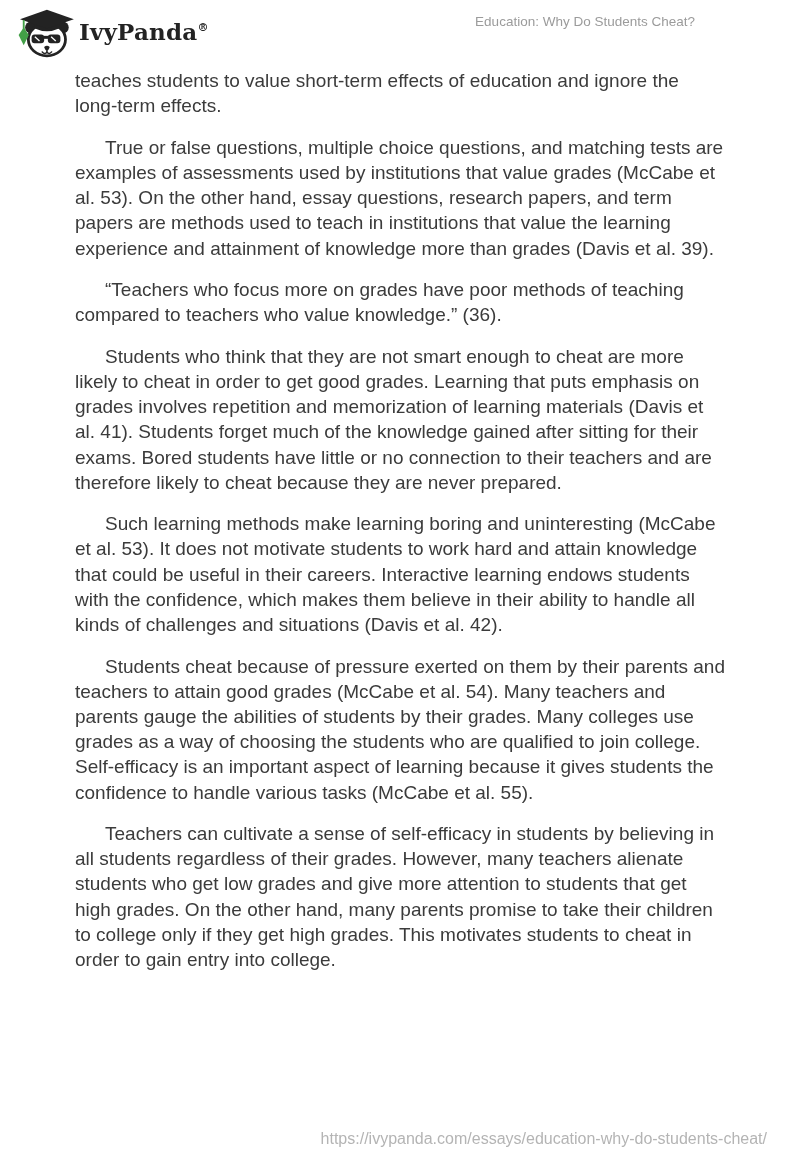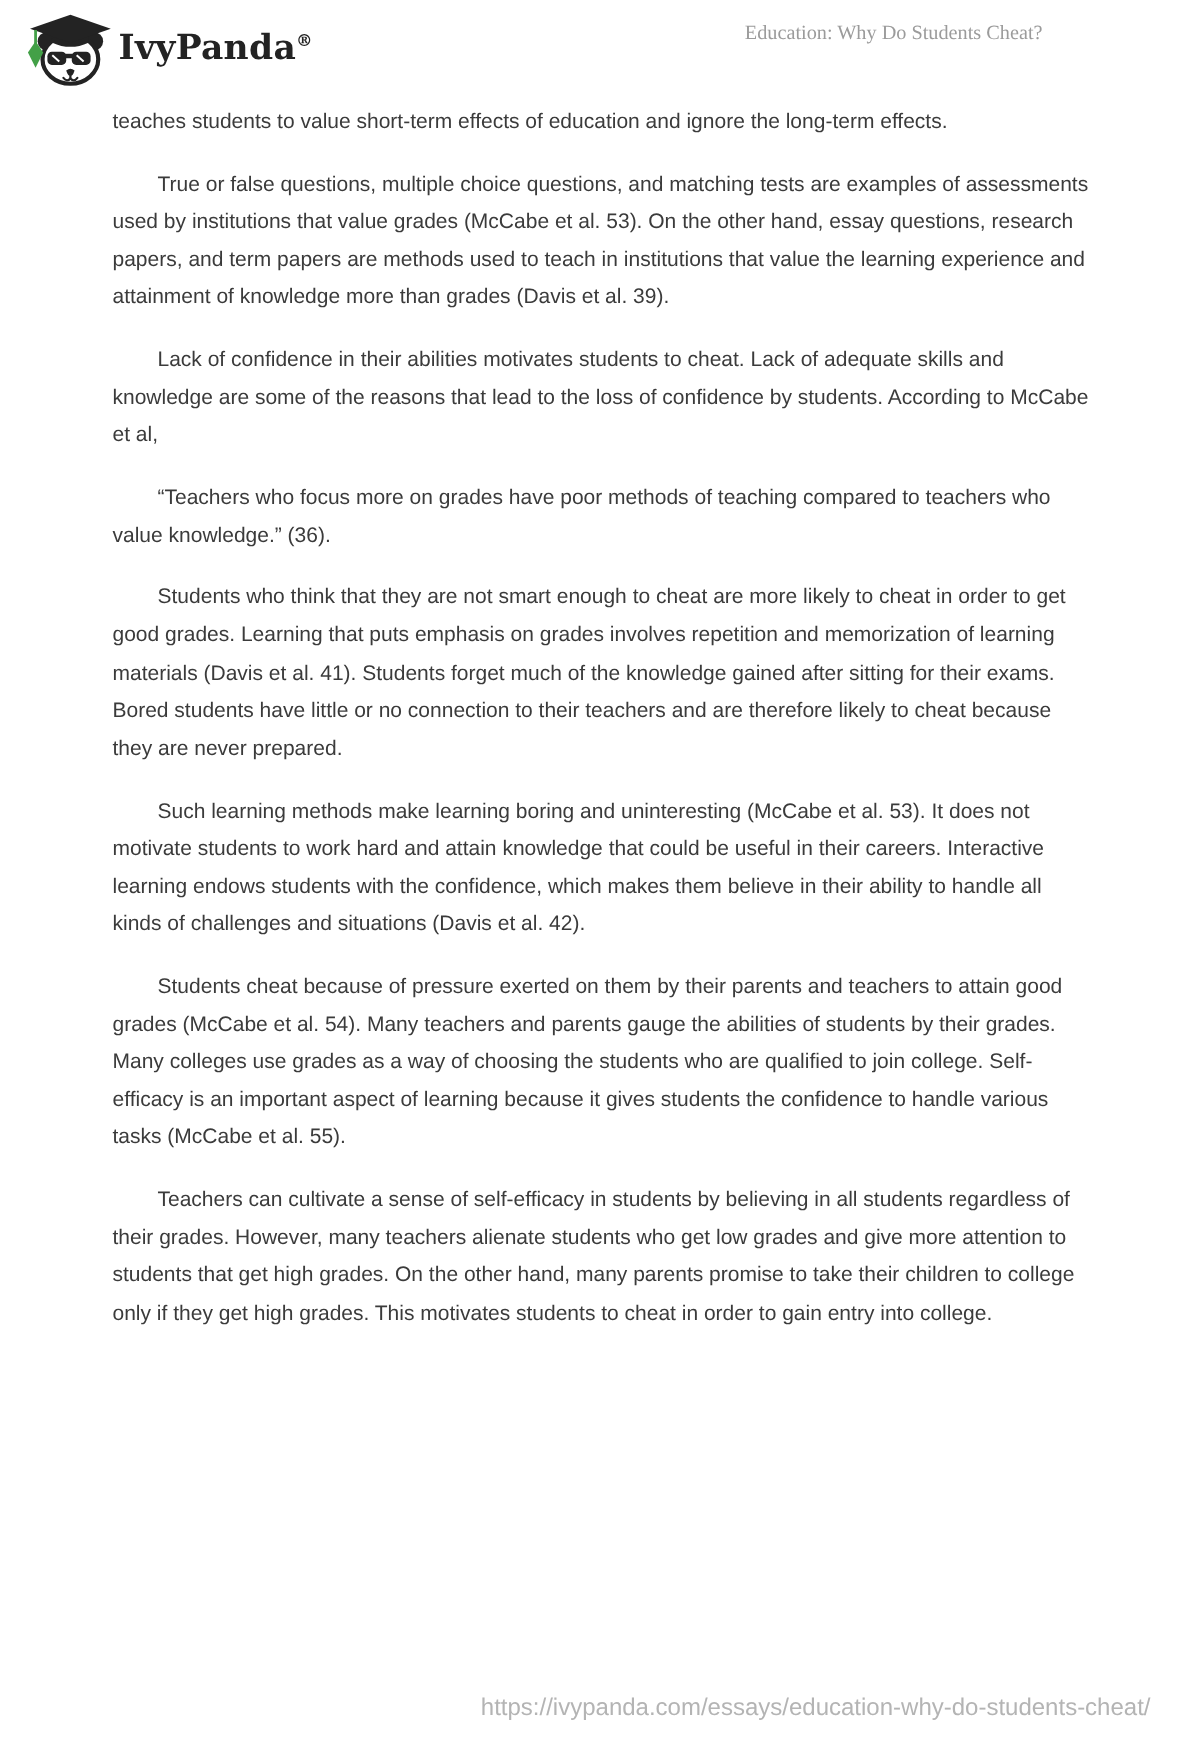--- a/index.html
+++ b/index.html
@@ -34,27 +34,26 @@
     font-size:11px;
     font-weight:700;
     vertical-align:super;
     line-height:0;
   }
   .running-head{
     position:absolute;right:33px;top:14px;
     font-size:13.5px;line-height:15px;
     color:var(--muted-gray,#9b9b9b);
     white-space:nowrap;
-    font-family:Liberation Serif, serif;
   }
   
   .essay{
     position:absolute;left:75px;top:68px;width:651px;
     color:var(--body-text,#3b3b3b);
-    font-size:14px;line-height:25.2px;
+    font-size:19px;line-height:25.2px;
   }
   .essay p{margin:0 0 16.3px 0;text-indent:30px;}
   .essay p.no-indent{text-indent:0;}
   
   .footer-url{
     position:absolute;right:33px;top:1131px;
     font-size:16px;line-height:15px;
     color:var(--footer-gray,#b4b4b4);
     text-decoration:none;
     white-space:nowrap;
@@ -92,21 +91,20 @@
     </svg>
 
     <div class="brand"><span>IvyPanda</span><sup>®</sup></div>
 
     <div class="running-head">Education: Why Do Students Cheat?</div>
   </header>
 
   <main class="essay">
     <p class="no-indent">teaches students to value short-term effects of education and ignore the long-term effects.</p>
     <p>True or false questions, multiple choice questions, and matching tests are examples of assessments used by institutions that value grades (McCabe et al. 53). On the other hand, essay questions, research papers, and term papers are methods used to teach in institutions that value the learning experience and attainment of knowledge more than grades (Davis et al. 39).</p>
-    <p>Lack of confidence in their abilities motivates students to cheat. Lack of adequate skills and knowledge are some of the reasons that lead to the loss of confidence by students. According to McCabe et al,</p>
     <p>“Teachers who focus more on grades have poor methods of teaching compared to teachers who value knowledge.” (36).</p>
     <p>Students who think that they are not smart enough to cheat are more likely to cheat in order to get good grades. Learning that puts emphasis on grades involves repetition and memorization of learning materials (Davis et al. 41). Students forget much of the knowledge gained after sitting for their exams. Bored students have little or no connection to their teachers and are therefore likely to cheat because they are never prepared.</p>
     <p>Such learning methods make learning boring and uninteresting (McCabe et al. 53). It does not motivate students to work hard and attain knowledge that could be useful in their careers. Interactive learning endows students with the confidence, which makes them believe in their ability to handle all kinds of challenges and situations (Davis et al. 42).</p>
     <p>Students cheat because of pressure exerted on them by their parents and teachers to attain good grades (McCabe et al. 54). Many teachers and parents gauge the abilities of students by their grades. Many colleges use grades as a way of choosing the students who are qualified to join college. Self-efficacy is an important aspect of learning because it gives students the confidence to handle various tasks (McCabe et al. 55).</p>
     <p>Teachers can cultivate a sense of self-efficacy in students by believing in all students regardless of their grades. However, many teachers alienate students who get low grades and give more attention to students that get high grades. On the other hand, many parents promise to take their children to college only if they get high grades. This motivates students to cheat in order to gain entry into college.</p>
   </main>
 
   <a class="footer-url" href="#">https://ivypanda.com/essays/education-why-do-students-cheat/</a>
 
 </div>

